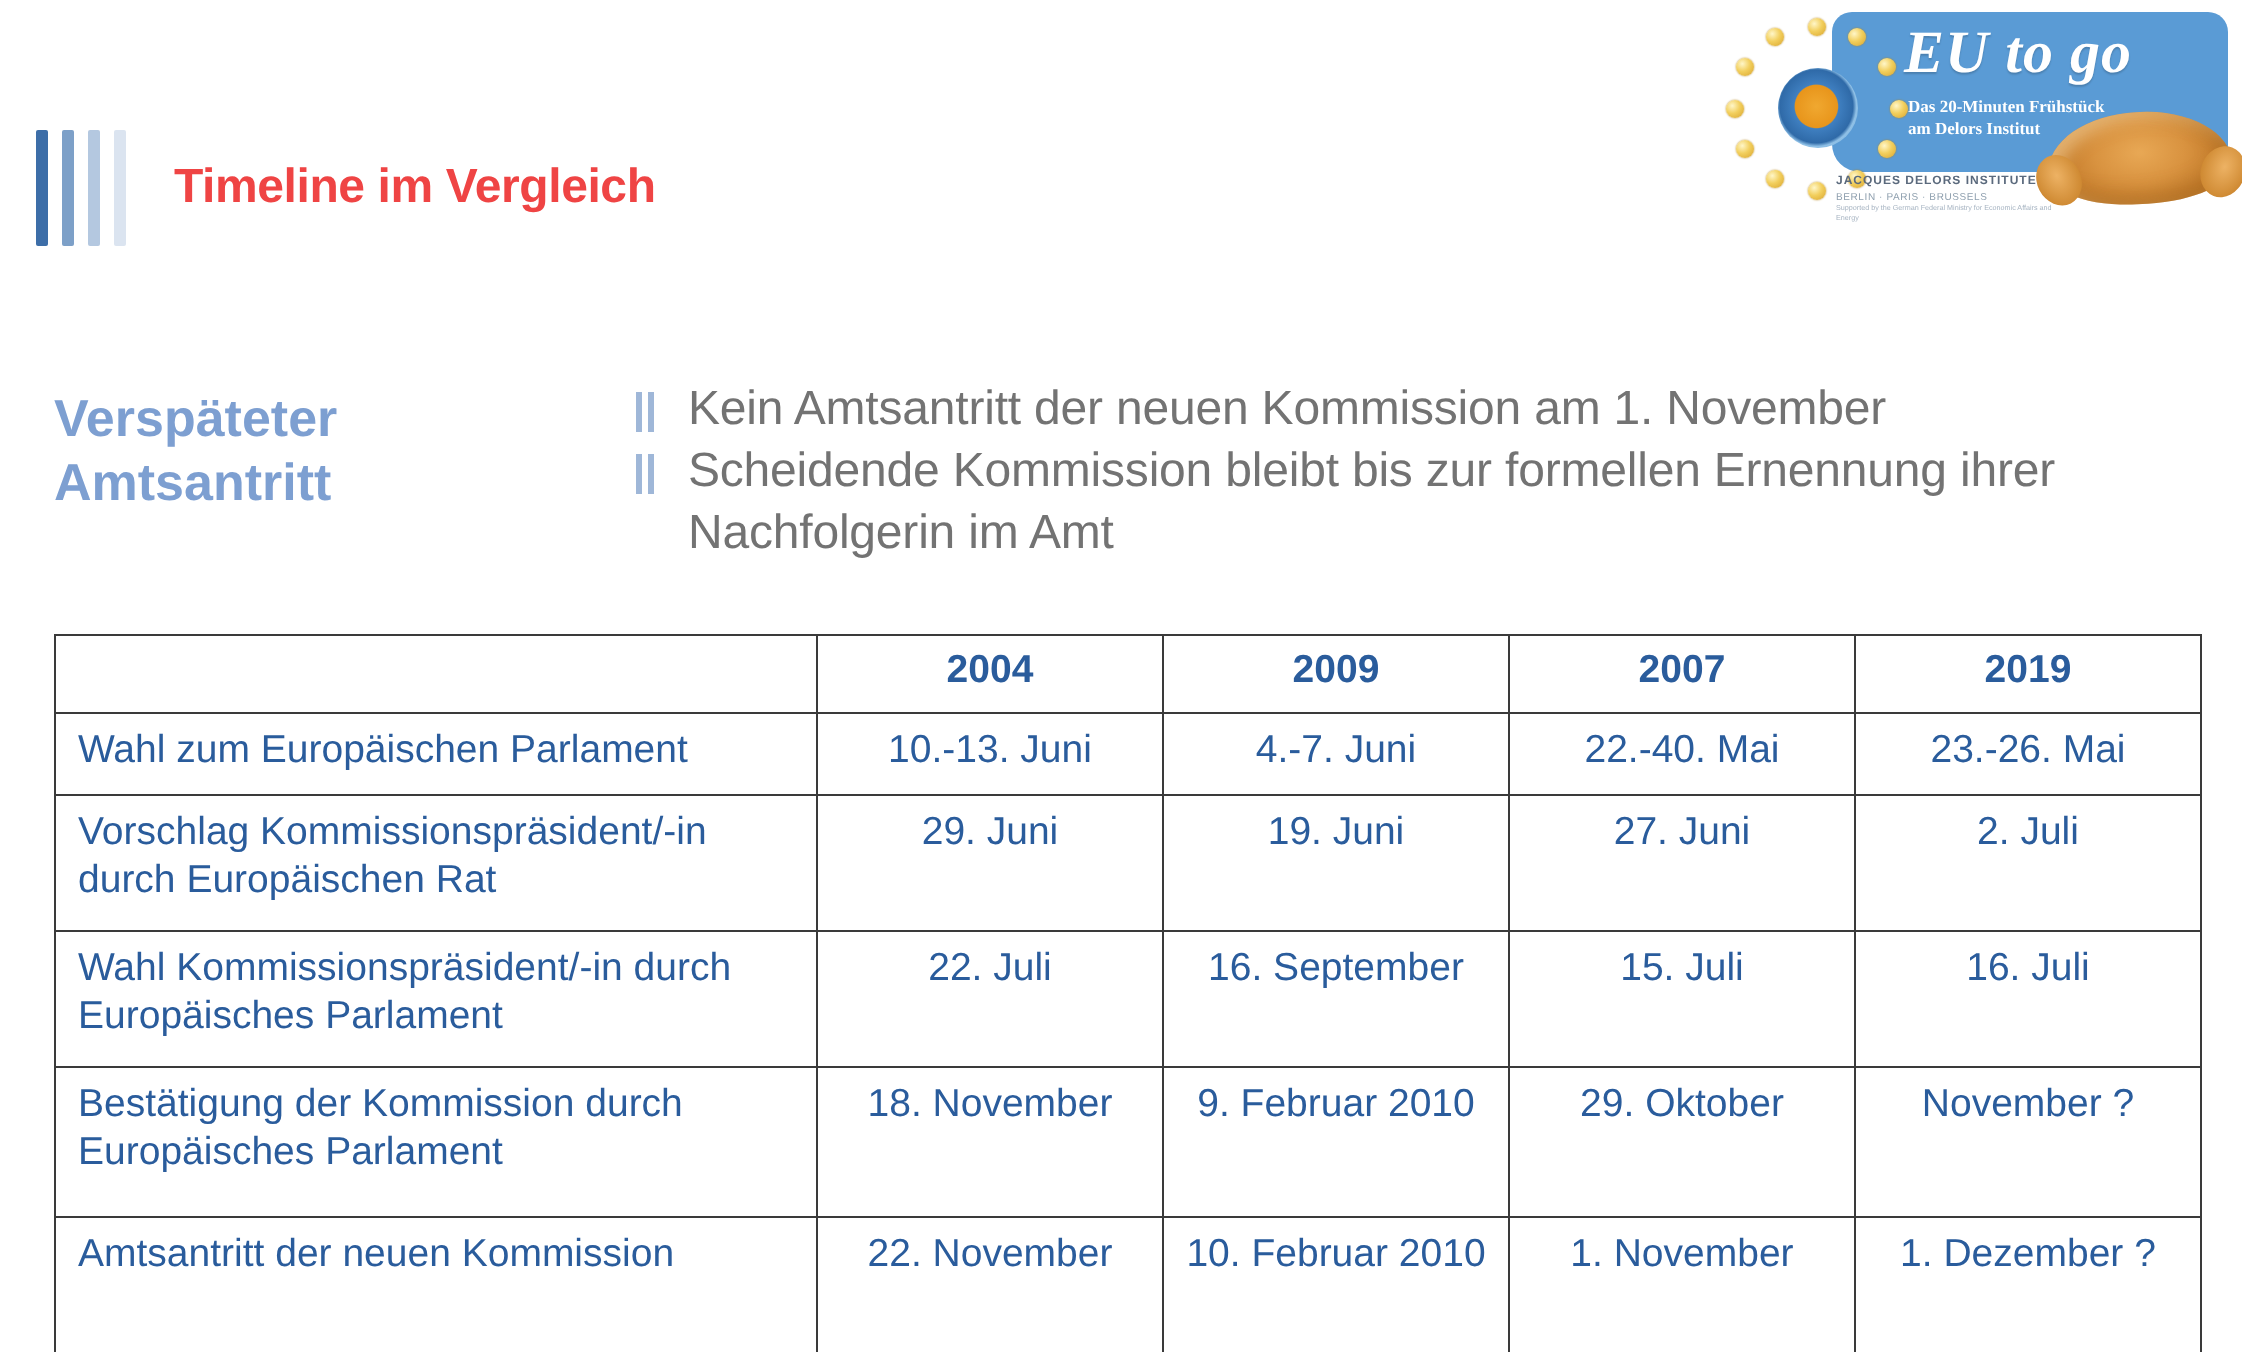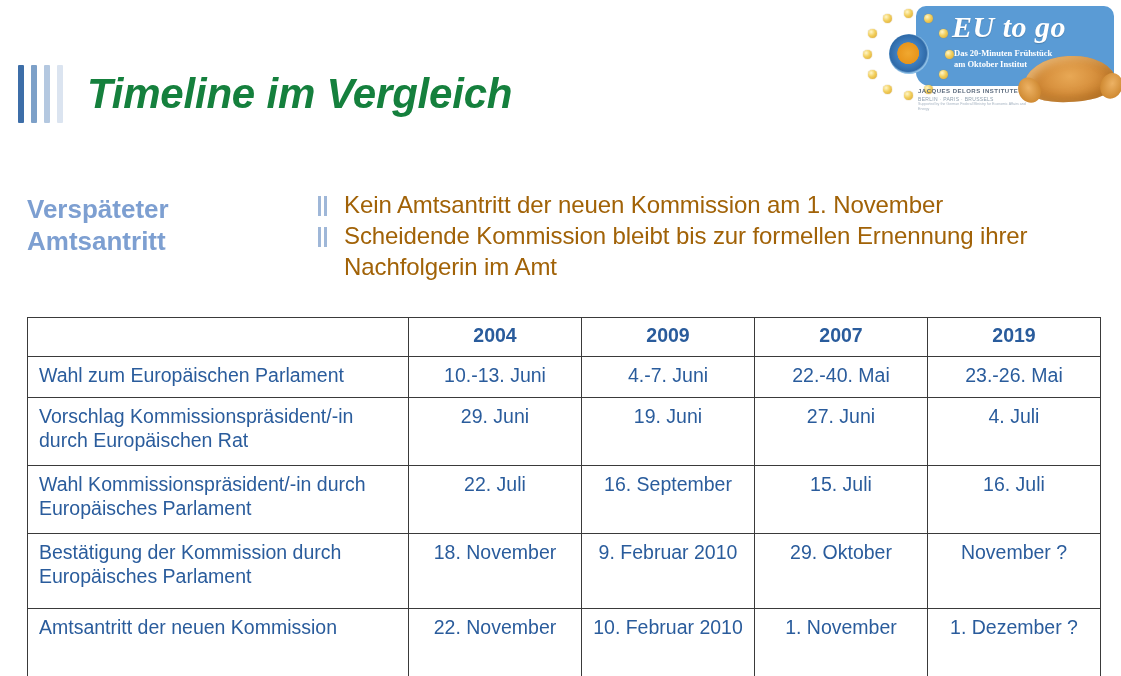--- a/index.html
+++ b/index.html
@@ -38,27 +38,26 @@
     width: 6px;
     height: 58px;
     border-radius: 1px;
   }
   .title-bars i:nth-child(1) { background: #3d6ea8; }
   .title-bars i:nth-child(2) { background: #7da0c8; }
   .title-bars i:nth-child(3) { background: #b4c8e0; }
   .title-bars i:nth-child(4) { background: #dbe4f0; }
 
   #page-title {
-    font-size: 42px;
-    font-weight: bold;
-    color: #15803d;
+    font-size: 24px;
+    font-weight: bold;
+    color: #ef4444;
     letter-spacing: -0.2px;
     line-height: 1;
     white-space: nowrap;
-    font-style: italic;
   }
 
   
   #logo {
     position: absolute;
     right: 0px;
     top: 4px;
     width: 265px;
     height: 104px;
     text-decoration: underline;
@@ -208,21 +207,21 @@
     padding-top: 6px;
   }
   .bullet-mark i {
     display: block;
     width: 3px;
     height: 20px;
     background: #9fb7d8;
   }
   .bullet-text {
     font-size: 24px;
-    color: #a16207;
+    color: #737373;
     line-height: 1.27;
     letter-spacing: -0.1px;
   }
 
   
   #timeline-table {
     position: absolute;
     left: 27px;
     top: 317px;
     width: 1073px;
@@ -287,21 +286,21 @@
     <span class="star" style="left:8.5px; top:64.5px;"></span>
     <span class="star" style="left:3px;   top:44px;"></span>
     <span class="star" style="left:8.5px; top:23.5px;"></span>
     <span class="star" style="left:23.5px;top:8.5px;"></span>
     <span class="logo-cup"></span>
   </div>
 
   <div class="logo-eu">EU to go</div>
   <div class="logo-sub">
     <div>Das 20-Minuten Frühstück</div>
-    <div>am Oktober Institut</div>
+    <div>am Delors Institut</div>
   </div>
 
   <div class="logo-institute">
     <div class="ins-1">JACQUES DELORS INSTITUTE</div>
     <div class="ins-2">BERLIN · PARIS · BRUSSELS</div>
     <div class="ins-3">Supported by the German Federal Ministry for Economic Affairs and Energy</div>
   </div>
 
   <div class="logo-croissant"></div>
 </div>
@@ -352,21 +351,21 @@
       <td class="val">10.-13. Juni</td>
       <td class="val">4.-7. Juni</td>
       <td class="val">22.-40. Mai</td>
       <td class="val">23.-26. Mai</td>
     </tr>
     <tr class="r2">
       <td class="row-label">Vorschlag Kommissionspräsident/-in durch Europäischen Rat</td>
       <td class="val">29. Juni</td>
       <td class="val">19. Juni</td>
       <td class="val">27. Juni</td>
-      <td class="val">4. Juli</td>
+      <td class="val">2. Juli</td>
     </tr>
     <tr class="r3">
       <td class="row-label">Wahl Kommissionspräsident/-in durch Europäisches Parlament</td>
       <td class="val">22. Juli</td>
       <td class="val">16. September</td>
       <td class="val">15. Juli</td>
       <td class="val">16. Juli</td>
     </tr>
     <tr class="r4">
       <td class="row-label">Bestätigung der Kommission durch Europäisches Parlament</td>

